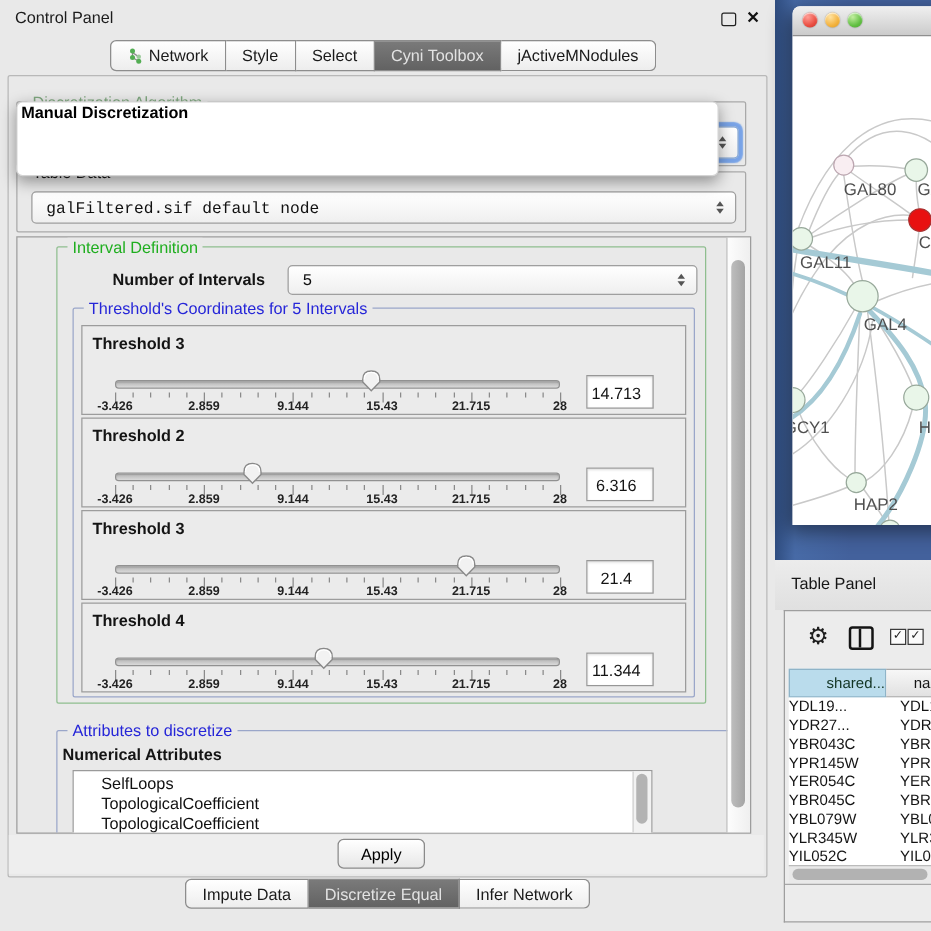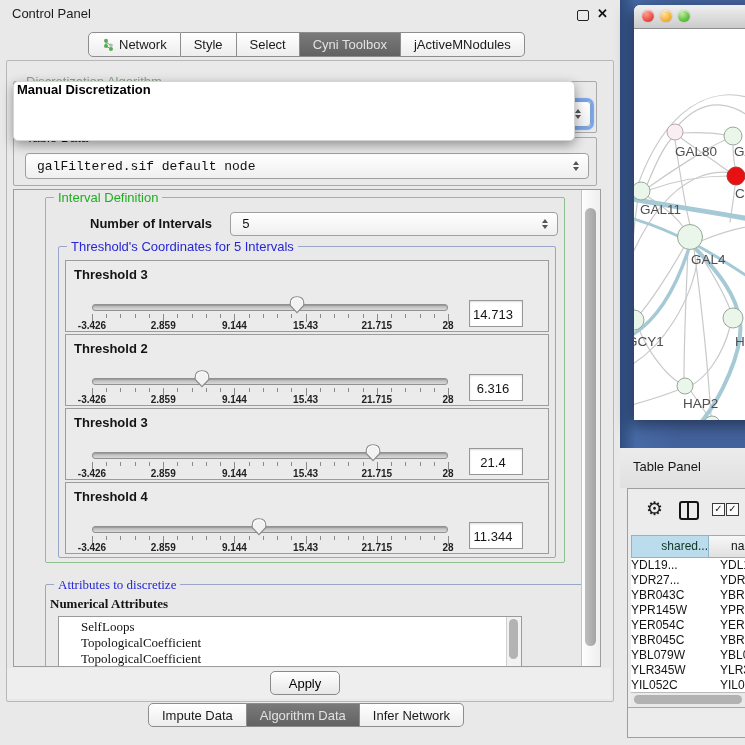--- a/index.html
+++ b/index.html
@@ -361,21 +361,21 @@
         <path d="M2.2 8.5 Q2.2 1.8 9 1.8 Q15.8 1.8 15.8 8.5 L15.8 10.5 L9 17.6 L2.2 10.5 Z" fill="#f2f2f2" stroke="#898989" stroke-width="1.1"></path>
         <path d="M3.4 8.5 Q3.4 2.9 9 2.9 Q14.6 2.9 14.6 8.5" fill="none" stroke="#ffffff" stroke-width="1"></path>
       </svg>
     </div>
     <div class="valbox">11.344</div>
   </div>
 </div>
       </div>
     </div>
 
-    <div class="group b-blue" style="left:31px;top:394px;width:623px;height:100px;font-family:Liberation Serif, serif;">
+    <div class="group b-blue" style="left:31px;top:394px;width:623px;height:100px;">
       <span class="gtitle t-blue">Attributes to discretize</span>
       <span class="bold" style="position:absolute;left:4px;top:11px;">Numerical Attributes</span>
       <div class="attr-list" style="left:12px;top:31px;width:464px;height:60px;">
         <div id="attr-items" style="padding-top:2px;">
             <div class="attr-item">SelfLoops</div>
             <div class="attr-item">TopologicalCoefficient</div>
             <div class="attr-item">TopologicalCoefficient</div>
           </div>
         <div class="list-scroll">
             <div class="list-thumb"></div>
@@ -389,21 +389,21 @@
 
   <div class="apply-row">
     <button class="apply-btn">Apply</button>
   </div>
 
   <div id="bottom-tabs" class="segbar">
       <div class="seg">
         <span>Impute Data</span>
       </div>
       <div class="seg sel">
-        <span>Algorithm Data</span>
+        <span>Discretize Equal</span>
       </div>
       <div class="seg">
         <span>Infer Network</span>
       </div>
     </div>
 
   <div class="popup">
     <div id="popup-options">
         <div class="pop-opt b">Manual Discretization</div>
       </div>

